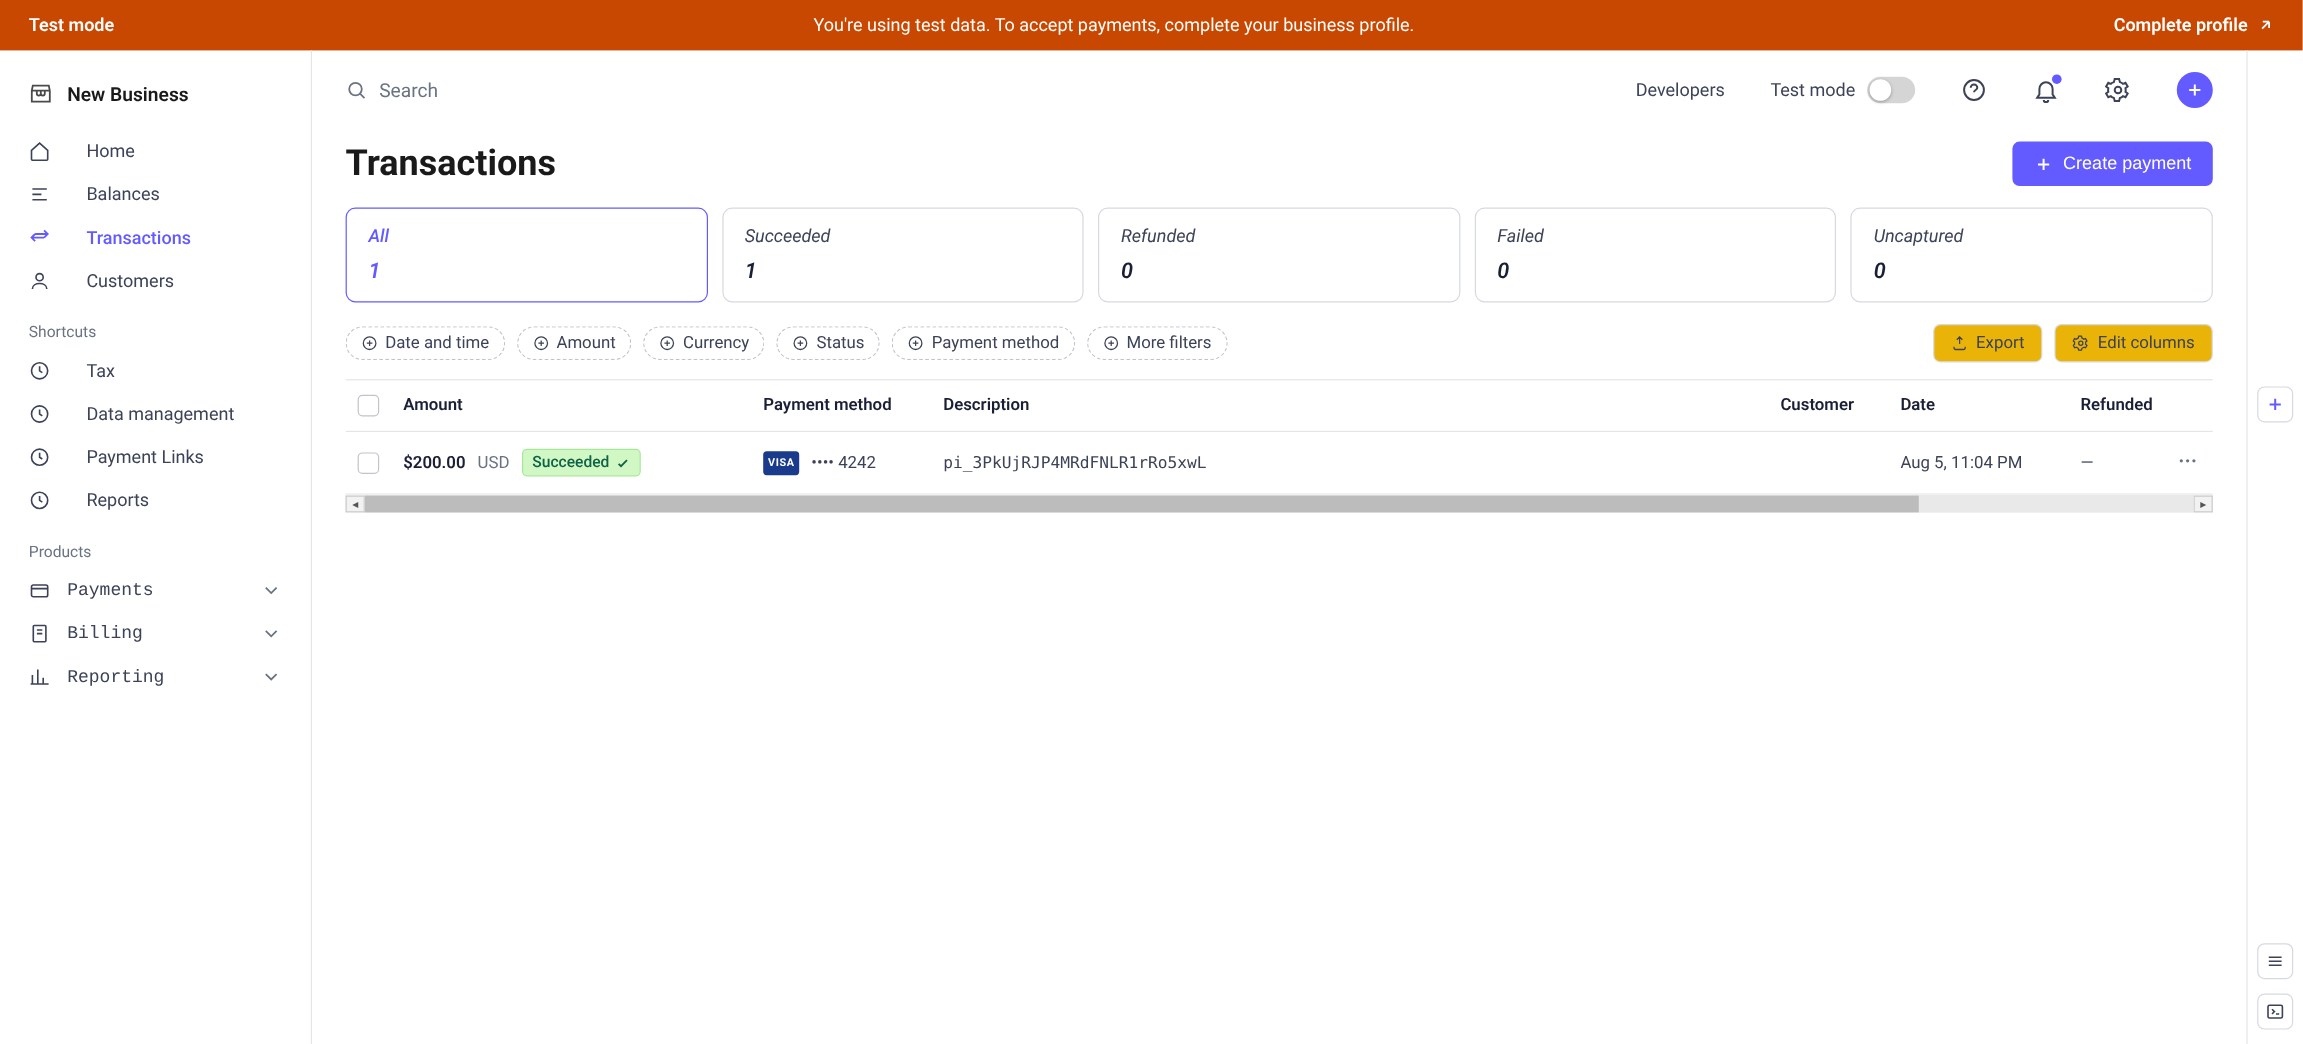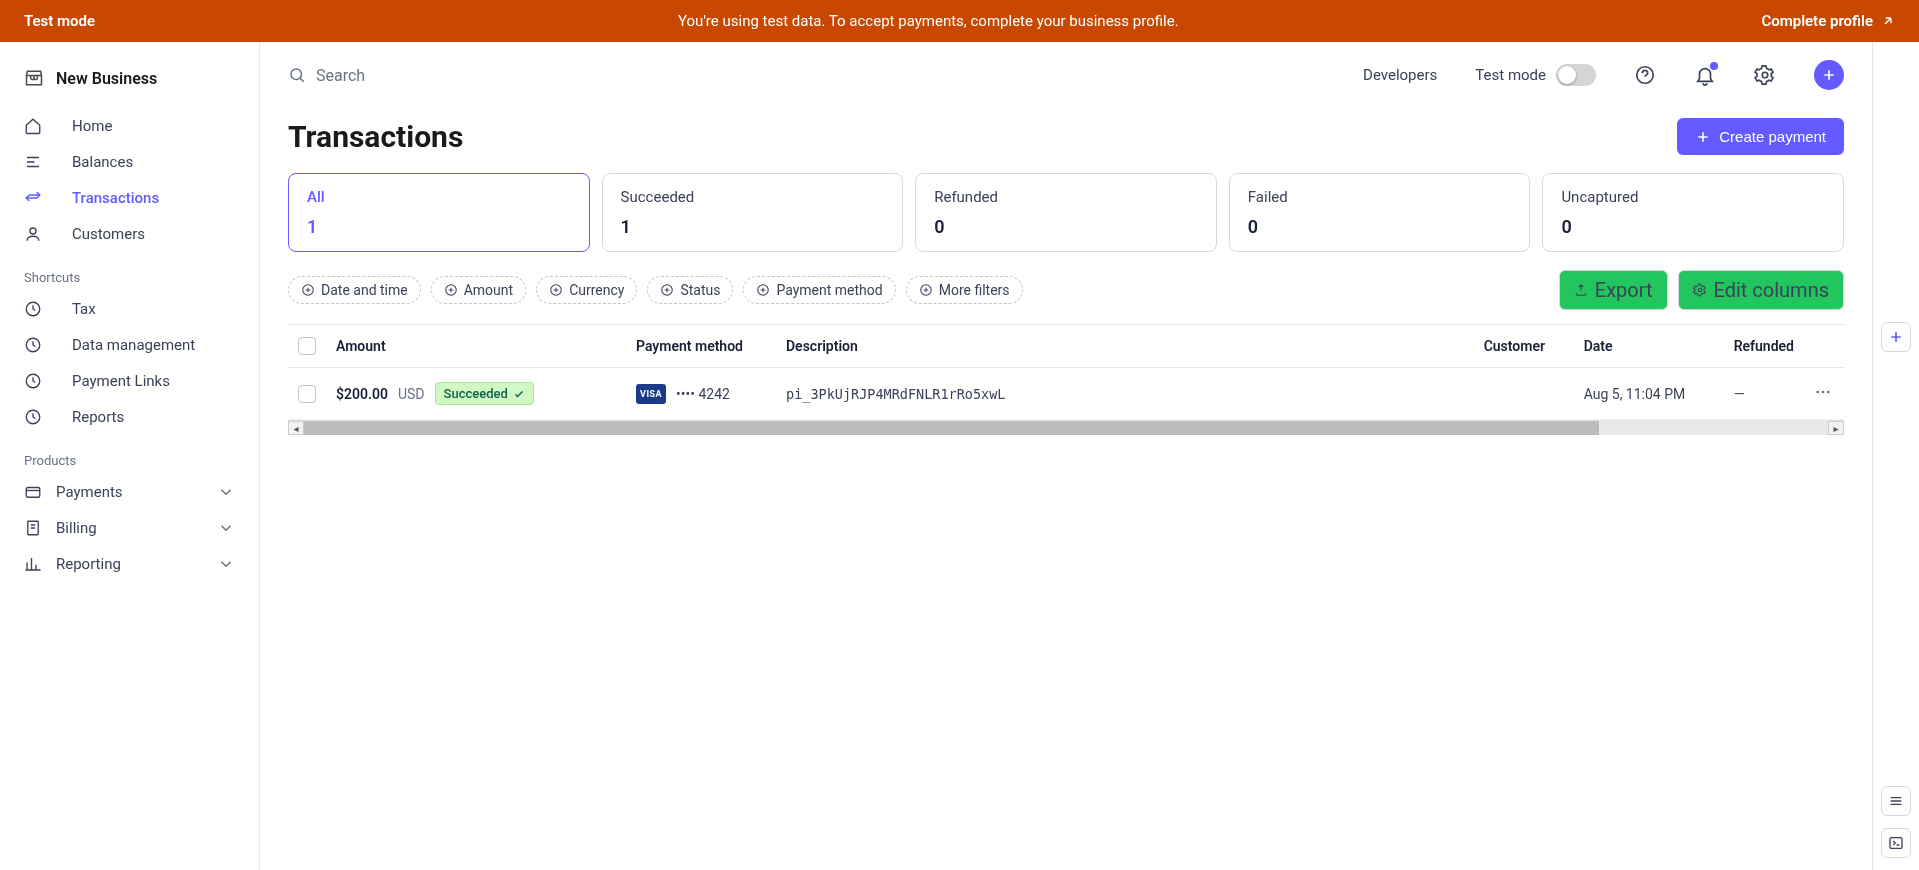--- a/index.html
+++ b/index.html
@@ -45,21 +45,21 @@
   .nav-item {
     display: flex; align-items: center; gap: 30px;
     padding: 9px 24px; cursor: pointer; font-size: 15px;
     color: #3c4257;
   }
   .nav-item.active { color: #635bff; font-weight: 500; }
   .nav-item svg { width: 18px; height: 18px; flex-shrink: 0; }
 
   .nav-section-label { padding: 18px 24px 6px; color: #6a7383; font-size: 13px; }
 
-  .nav-expandable { display: flex; align-items: center; justify-content: space-between; }
+  .nav-expandable { display: flex; align-items: center; justify-content: space-between; font-family: Liberation Mono, monospace; }
   .nav-expandable-left { display: flex; align-items: center; gap: 14px; }
   .chev { width: 14px; height: 14px; color: #6a7383; }
 
   .main {
     flex: 1; overflow-y: auto; padding: 0; position: relative;
     border-right: 1px solid #e5e5e5;
   }
 
   .topbar {
     display: flex; align-items: center; padding: 18px 28px 10px; gap: 20px;
@@ -84,38 +84,38 @@
   .create-btn {
     background:#635bff; color:#fff; border:none; border-radius:6px;
     padding:10px 18px; font-size:15px; font-weight:500; cursor:pointer;
     display:flex; align-items:center; gap:8px;
   }
   .create-btn svg { width:16px; height:16px; }
 
   .stat-cards { display:flex; gap:12px; padding: 8px 28px 18px; }
   .stat-card {
     flex:1; border:1px solid #d5d9e0; border-radius:8px; padding:14px 18px;
-    cursor:pointer; background:#fff;
+    cursor:pointer; background:#fff;font-style:italic;
   }
   .stat-card.active { border:1.5px solid #635bff; }
   .stat-label { font-size:15px; color:#3c4257; }
   .stat-card.active .stat-label { color:#635bff; font-weight:500; }
   .stat-value { font-size:18px; font-weight:600; margin-top:10px; color:#1a1f36; }
   .stat-card.active .stat-value { color:#635bff; }
 
   .filters-row { display:flex; align-items:center; padding: 0 28px 14px; gap:10px; }
   .filter-chip {
     display:flex; align-items:center; gap:6px; border:1px dashed #c0c4cc;
     border-radius:16px; padding:5px 12px; font-size:14px; color:#3c4257; cursor:pointer;
   }
   .filter-chip svg { width:14px; height:14px; }
   .filters-spacer { flex:1; }
   .action-btn {
     display:flex; align-items:center; gap:7px; border:1px solid #d5d9e0;
-    border-radius:6px; padding:7px 14px; font-size:20px; color:#3c4257; cursor:pointer; background:#22c55e;
+    border-radius:6px; padding:7px 14px; font-size:14px; color:#3c4257; cursor:pointer; background:#eab308;
   }
   .action-btn svg { width:14px; height:14px; }
 
   .table-wrap { padding: 0 28px; }
   .table-scroll { overflow-x: auto; border-top:1px solid #e5e5e5; border-bottom:1px solid #e5e5e5; }
   table { width: 100%; border-collapse: collapse; min-width: 1100px; }
   th { text-align:left; font-weight:600; font-size:14px; color:#1a1f36; padding:12px 10px; border-bottom:1px solid #e5e5e5; white-space:nowrap;}
   td { padding:14px 10px; font-size:14px; color:#3c4257; border-bottom:1px solid #efefef; white-space:nowrap;}
   .chk { width:18px; height:18px; border:1.5px solid #c0c4cc; border-radius:4px; cursor:pointer; }
   .amount-cell { display:flex; align-items:center; gap:10px; }

